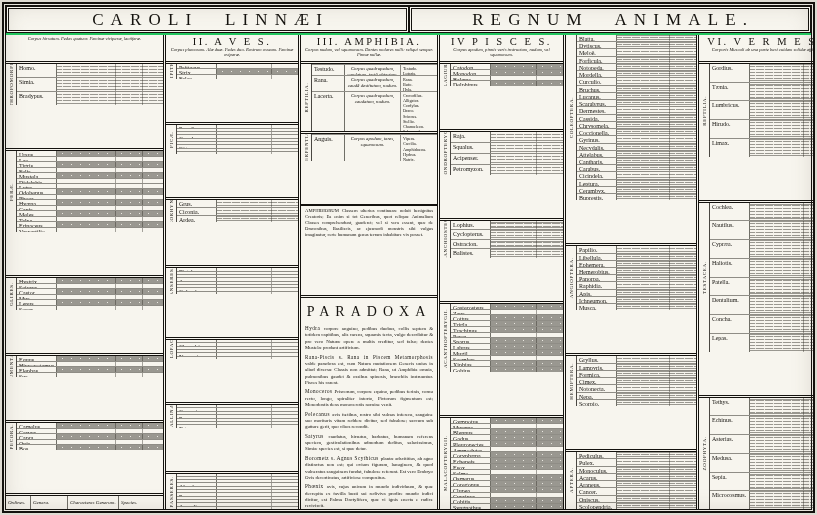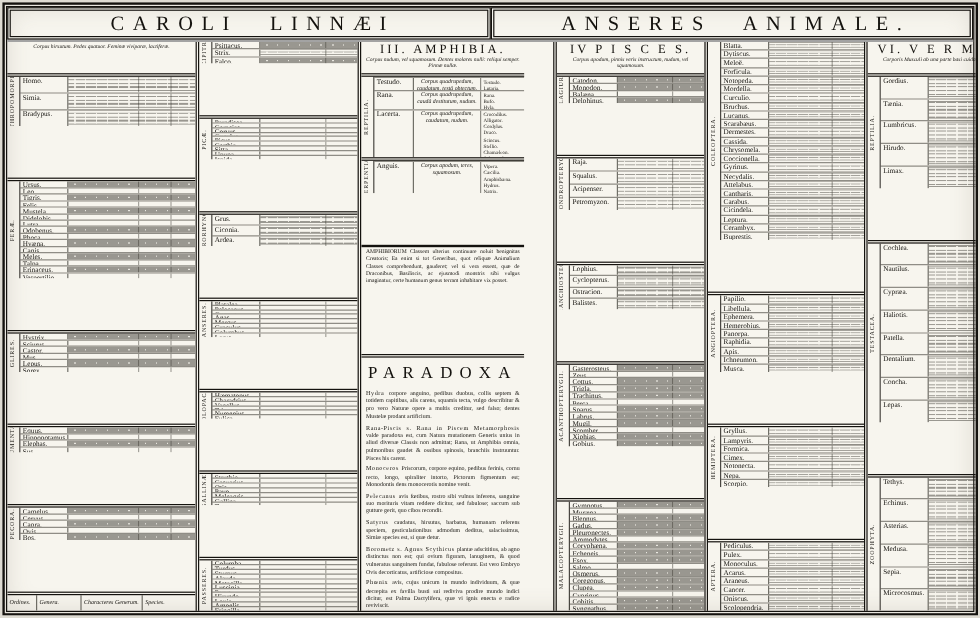--- a/index.html
+++ b/index.html
@@ -5,21 +5,21 @@
   html,body{margin:0;padding:0;background:#dedbd2;}
   .sheet{
     position:relative; width:813px; height:511px; margin:2px auto 0 auto;
     background:#f7f5ee; color:#14120e;
     border:2px solid #14120e; box-sizing:border-box;
     font-family:"Liberation Serif","DejaVu Serif",serif;
     overflow:hidden;
     box-shadow:inset 0 0 22px rgba(90,80,60,.18);
   }
   .inner{position:absolute; inset:1px; border:1px solid #14120e; display:flex; flex-direction:column;}
-  .titlebar{flex:0 0 27px; display:flex; border-bottom:2px solid #a3a3a3;}
+  .titlebar{flex:0 0 27px; display:flex; border-bottom:2px solid #22c55e;}
   .tbox{flex:1; margin:2px; border:1px solid #14120e; box-shadow:0 0 0 1px #f7f5ee,0 0 0 2px #14120e;
     display:flex; align-items:center; justify-content:center; overflow:hidden;}
   .ttext{font-size:17px; letter-spacing:.42em; word-spacing:.9em; white-space:nowrap; padding-left:.4em;}
   .cols{flex:1; display:flex; min-height:0;}
   .col{display:flex; flex-direction:column; min-width:0; overflow:hidden; border-left:3px double #14120e;}
   .col:first-child{border-left:none;}
   .colhead{flex:0 0 25px; border-bottom:3px double #14120e; text-align:center; overflow:hidden; padding-top:1px;}
   .colname{font-size:10.5px; letter-spacing:2.5px; white-space:nowrap;}
   .colsub{font-size:4.6px; font-style:italic; line-height:1.15; padding:0 3px; white-space:normal;}
   .colbody{flex:1; display:flex; flex-direction:column; min-height:0; overflow:hidden;gap:43px;}
@@ -61,21 +61,21 @@
 </head>
 <body>
 
 <div class="sheet">
   <div class="inner">
     <div class="titlebar">
       <div class="tbox">
         <span class="ttext">CAROLI LINNÆI</span>
       </div>
       <div class="tbox">
-        <span class="ttext">ANSERES ANIMALE.</span>
+        <span class="ttext">REGNUM ANIMALE.</span>
       </div>
     </div>
     <div class="cols" id="cols">
         <div class="col" style="flex: 0 0 157px;">
           <div class="colhead">
             <div class="colsub">Corpus hirsutum. Pedes quatuor. Feminæ viviparæ, lactiferæ.</div>
           </div>
           <div class="colbody">
             <div class="osec" style="flex-grow: 3;">
               <div class="oside">
@@ -312,20 +312,24 @@
             </div>
             <div class="cfoot">
               <div class="fc fc1">Ordines.</div>
               <div class="fc fc2">Genera.</div>
               <div class="fc fc3">Characteres Generum.</div>
               <div class="fc fc4">Species.</div>
             </div>
           </div>
         </div>
         <div class="col" style="flex: 0 0 132px;">
+          <div class="colhead">
+            <div class="colname"><span>II. </span><span>A V E S.</span></div>
+            <div class="colsub">Corpus plumosum. Alæ duæ. Pedes duo. Rostrum osseum. Feminæ oviparæ.</div>
+          </div>
           <div class="colbody">
             <div class="osec" style="flex-grow: 3;">
               <div class="oside">
                 <div class="olabel">ACCIPITRES.</div>
               </div>
               <div class="orows">
                 <div class="grow">
                   <div class="gname">Psittacus.</div>
                   <div class="gdesc tx"></div>
                   <div class="gspec tx"></div>
@@ -675,21 +679,21 @@
               <p class="pentry"><span class="plead">Pelecanus </span><span>avis fœtibus, rostro sibi vulnus inferens, sanguine suo morituris vitam reddere dicitur, sed fabulose; saccum sub gutture gerit, quo cibos recondit.</span></p>
               <p class="pentry"><span class="plead">Satyrus </span><span>caudatus, hirsutus, barbatus, humanam referens speciem, gesticulationibus admodum deditus, salacissimus, Simiæ species est, si quæ detur.</span></p>
               <p class="pentry"><span class="plead">Borometz s. Agnus Scythicus </span><span>plantæ adscititius, ab agno distinctus non est; qui ovium figuram, lanuginem, &amp; quod vulneratus sanguinem fundat, fabulose referunt. Est vero Embryo Ovis decorticatus, artificiose compositus.</span></p>
               <p class="pentry"><span class="plead">Phœnix </span><span>avis, cujus unicum in mundo individuum, &amp; quæ decrepita ex favilla busti sui rediviva prodire mundo indici dicitur, est Palma Dactylifera, quæ vi ignis enecta e radice reviviscit.</span></p>
               <p class="pentry"><span class="plead">Bernicla s. Anser Scoticus &amp; Concha Anatifera </span><span>e ligno putrido in mare abjecto nasci a Veteribus creditur, ast fabula; Lepadi adhærent plumulæ, quasi cirri, unde fabulæ ansa.</span></p>
               <p class="pentry"><span class="plead">Draco </span><span>corpore anguino, duobus pedibus, duabus alis, Vespertilionis instar, est Lacerta alata, vel Raja per artem monstrose ficta &amp; exsiccata.</span></p>
               <p class="pentry"><span class="plead">Automa Mortis </span><span>ex Pediculi pulsatorii minimi sonitu horologii minimi instar in parietibus, est Pediculus pulsatorius dictus, qui ligna perforata inhabitat.</span></p>
             </div>
           </div>
         </div>
-        <div class="col" style="flex: 0 0 123px; margin-left: 24px;">
+        <div class="col" style="flex: 0 0 123px;">
           <div class="colhead">
             <div class="colname"><span>IV </span><span>P I S C E S.</span></div>
             <div class="colsub">Corpus apodum, pinnis veris instructum, nudum, vel squamosum.</div>
           </div>
           <div class="colbody">
             <div class="osec" style="flex-grow: 4;">
               <div class="oside">
                 <div class="olabel">PLAGIURI.</div>
               </div>
               <div class="orows">

